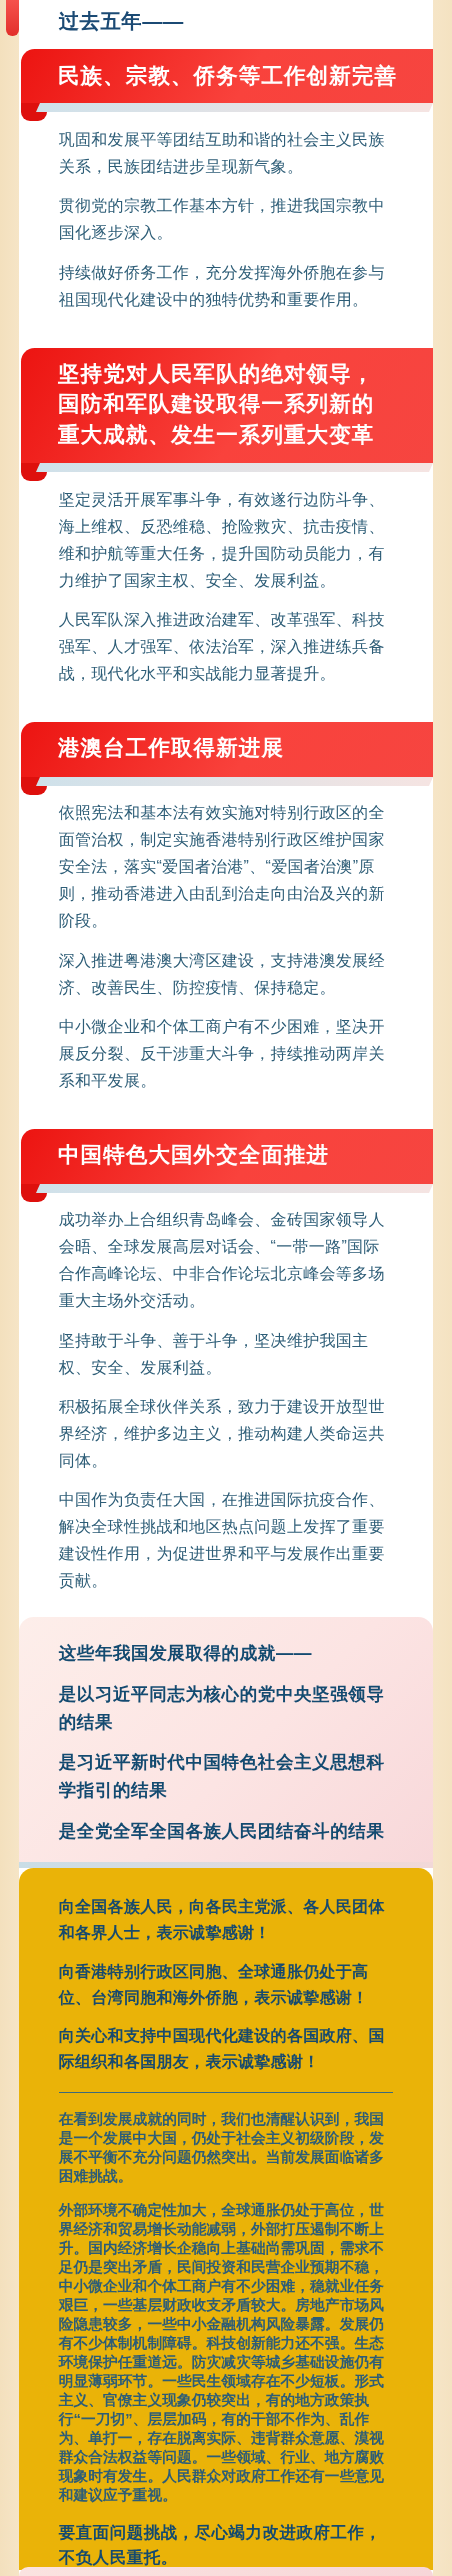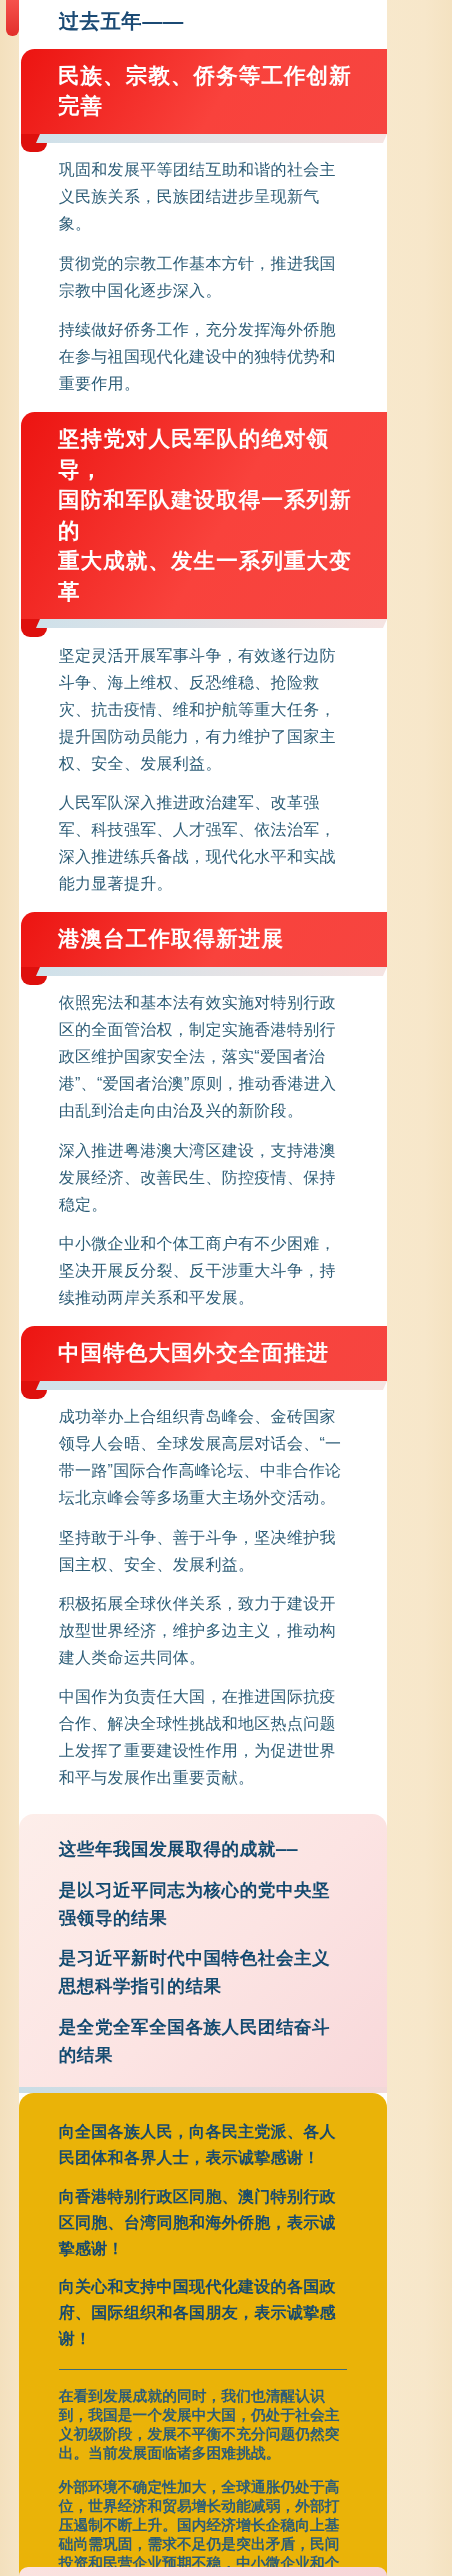--- a/index.html
+++ b/index.html
@@ -20,21 +20,21 @@
   *{margin:0;padding:0;box-sizing:border-box;}
   html,body{width:452px;}
   body{
     height:2576px;
     overflow:hidden;
     background:linear-gradient(90deg,#f3e0bd 0%, var(--cream) 6%, #f9ecd4 50%, var(--cream) 94%, #f4e2c1 100%);
     font-family:"Liberation Sans","DejaVu Sans",sans-serif;
   }
   .card{
     position:relative;
-    width:368px;
+    width:414px;
     height:2576px;
     margin:0 auto 0 18.7px;
     background:var(--card);
   }
   .top-tab{
     position:absolute;
     left:-12.4px;top:0;
     width:12.4px;height:36px;
     background:linear-gradient(180deg,#f6524c,#e22f2b);
     border-radius:0 0 6.2px 6.2px;
@@ -82,28 +82,27 @@
   }
   .sec{margin-top:22.6px;}
   .sec p{
     font-size:16px;
     line-height:27px;
     color:var(--teal);
     margin-bottom:12.4px;
     letter-spacing:0.3px;
   }
   .sec p:last-child{margin-bottom:0;}
-  .gap-banner{margin-top:15px;}
+  .gap-banner{margin-top:35px;font-family:Liberation Mono, monospace;}
   
   .pinkbox{
     margin-top:22.6px;
     background:linear-gradient(135deg,var(--pink1) 0%, #fce4e3 55%, var(--pink2) 100%);
     border-radius:14.7px 14.7px 0 0;
     padding:22.6px 40px 17px 40px;
-    font-family:Liberation Mono, monospace;
   }
   .pinkbox .lead{
     font-size:17.5px;font-weight:bold;color:#134a70;
     line-height:28px;margin-bottom:12.4px;letter-spacing:0.6px;
   }
   .pinkbox .item{
     font-size:17.5px;font-weight:bold;color:#134a70;
     line-height:28px;margin-bottom:12.4px;letter-spacing:0.6px;
   }
   .pinkbox .item:last-child{margin-bottom:0;}
@@ -205,21 +204,21 @@
     <div class="lead">这些年我国发展取得的成就——</div>
     <div class="item">是以习近平同志为核心的党中央坚强领导的结果</div>
     <div class="item">是习近平新时代中国特色社会主义思想科学指引的结果</div>
     <div class="item">是全党全军全国各族人民团结奋斗的结果</div>
   </div>
   <div class="pink-strip"></div>
 
   <div class="white-resume">
     <div class="inner thanks">
       <p>向全国各族人民，向各民主党派、各人民团体和各界人士，表示诚挚感谢！</p>
-      <p>向香港特别行政区同胞、澳门特别行政区同胞、台湾同胞和海外侨胞，表示诚挚感谢！</p>
+      <p>向香港特别行政区同胞、全球通胀仍处于高位、台湾同胞和海外侨胞，表示诚挚感谢！</p>
       <p>向关心和支持中国现代化建设的各国政府、国际组织和各国朋友，表示诚挚感谢！</p>
       <hr class="divider">
       <div class="assessment">
         <p>在看到发展成就的同时，我们也清醒认识到，我国是一个发展中大国，仍处于社会主义初级阶段，发展不平衡不充分问题仍然突出。当前发展面临诸多困难挑战。</p>
         <p>外部环境不确定性加大，全球通胀仍处于高位，世界经济和贸易增长动能减弱，外部打压遏制不断上升。国内经济增长企稳向上基础尚需巩固，需求不足仍是突出矛盾，民间投资和民营企业预期不稳，中小微企业和个体工商户有不少困难，稳就业任务艰巨，一些基层财政收支矛盾较大。房地产市场风险隐患较多，一些中小金融机构风险暴露。发展仍有不少体制机制障碍。科技创新能力还不强。生态环境保护任重道远。防灾减灾等城乡基础设施仍有明显薄弱环节。一些民生领域存在不少短板。形式主义、官僚主义现象仍较突出，有的地方政策执行“一刀切”、层层加码，有的干部不作为、乱作为、单打一，存在脱离实际、违背群众意愿、漠视群众合法权益等问题。一些领域、行业、地方腐败现象时有发生。人民群众对政府工作还有一些意见和建议应予重视。</p>
       </div>
       <div class="closing">要直面问题挑战，尽心竭力改进政府工作，不负人民重托。</div>
     </div>
   </div>
 

